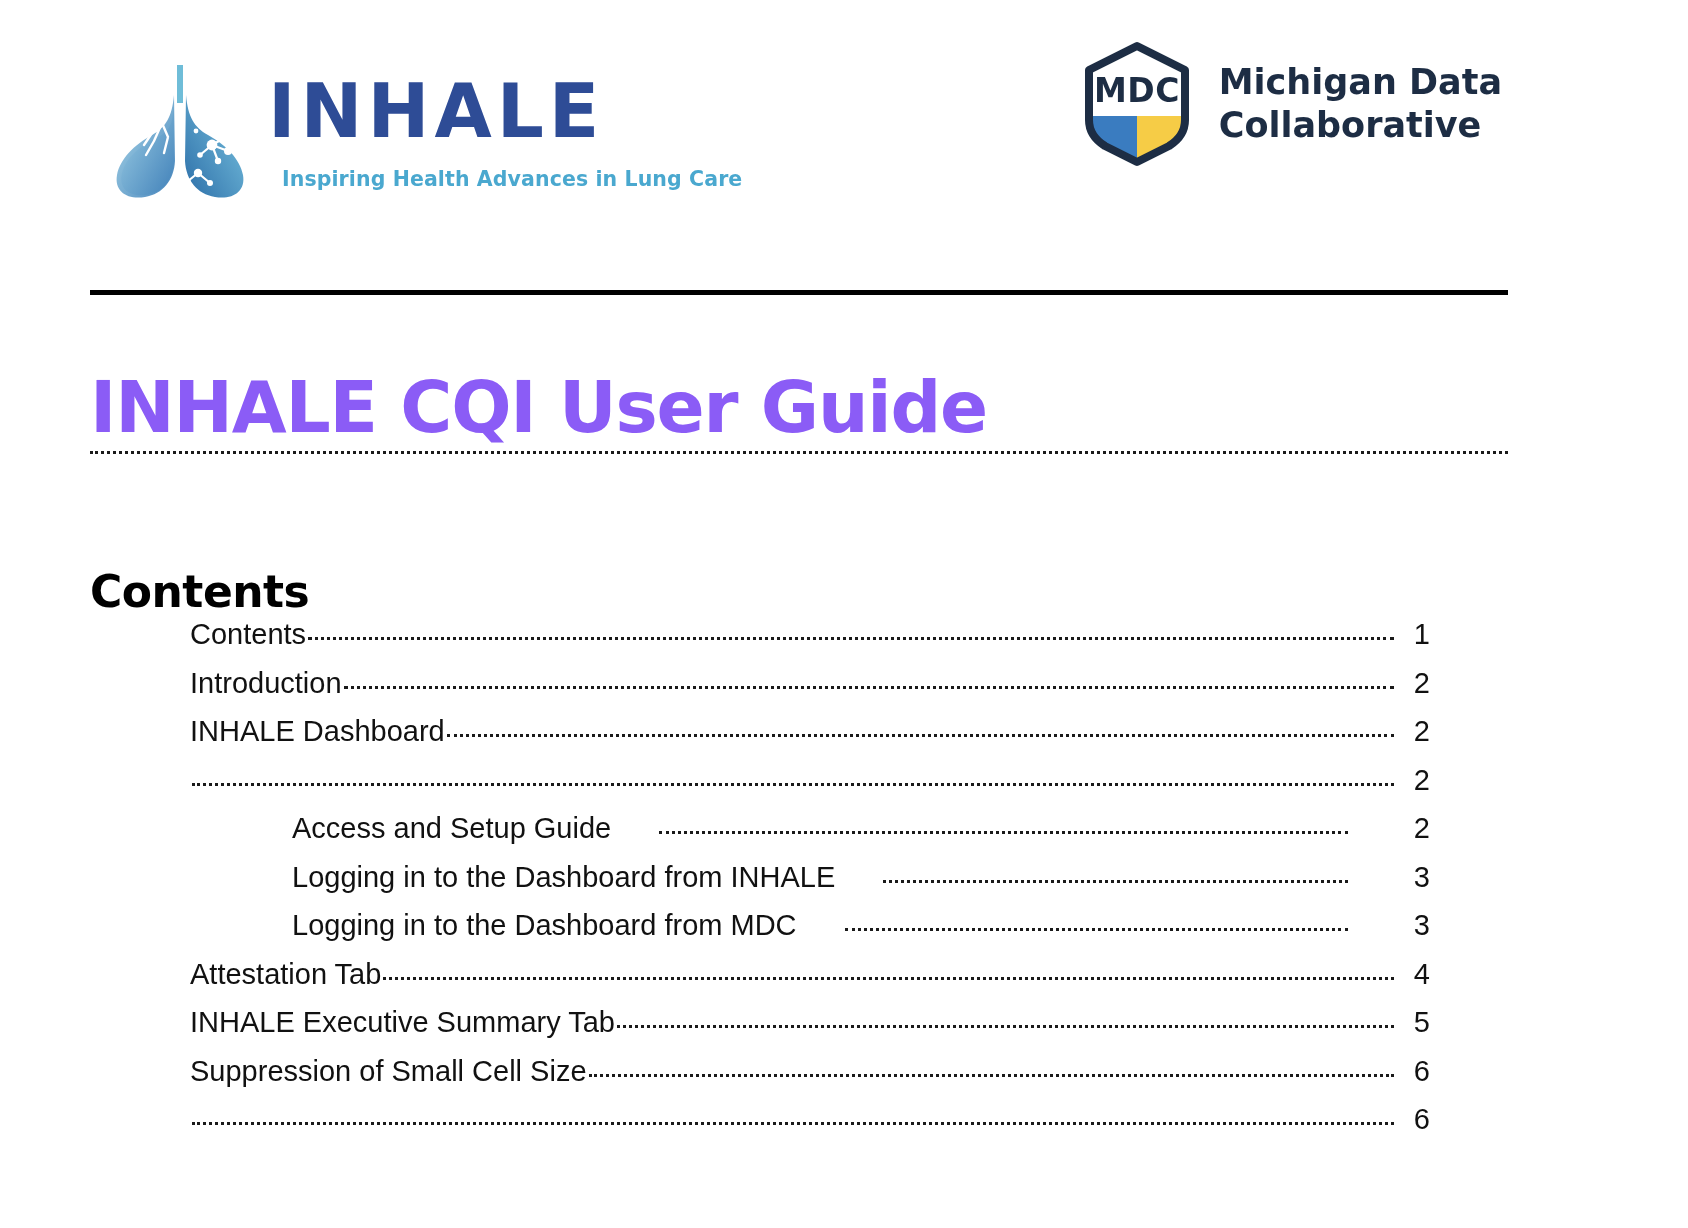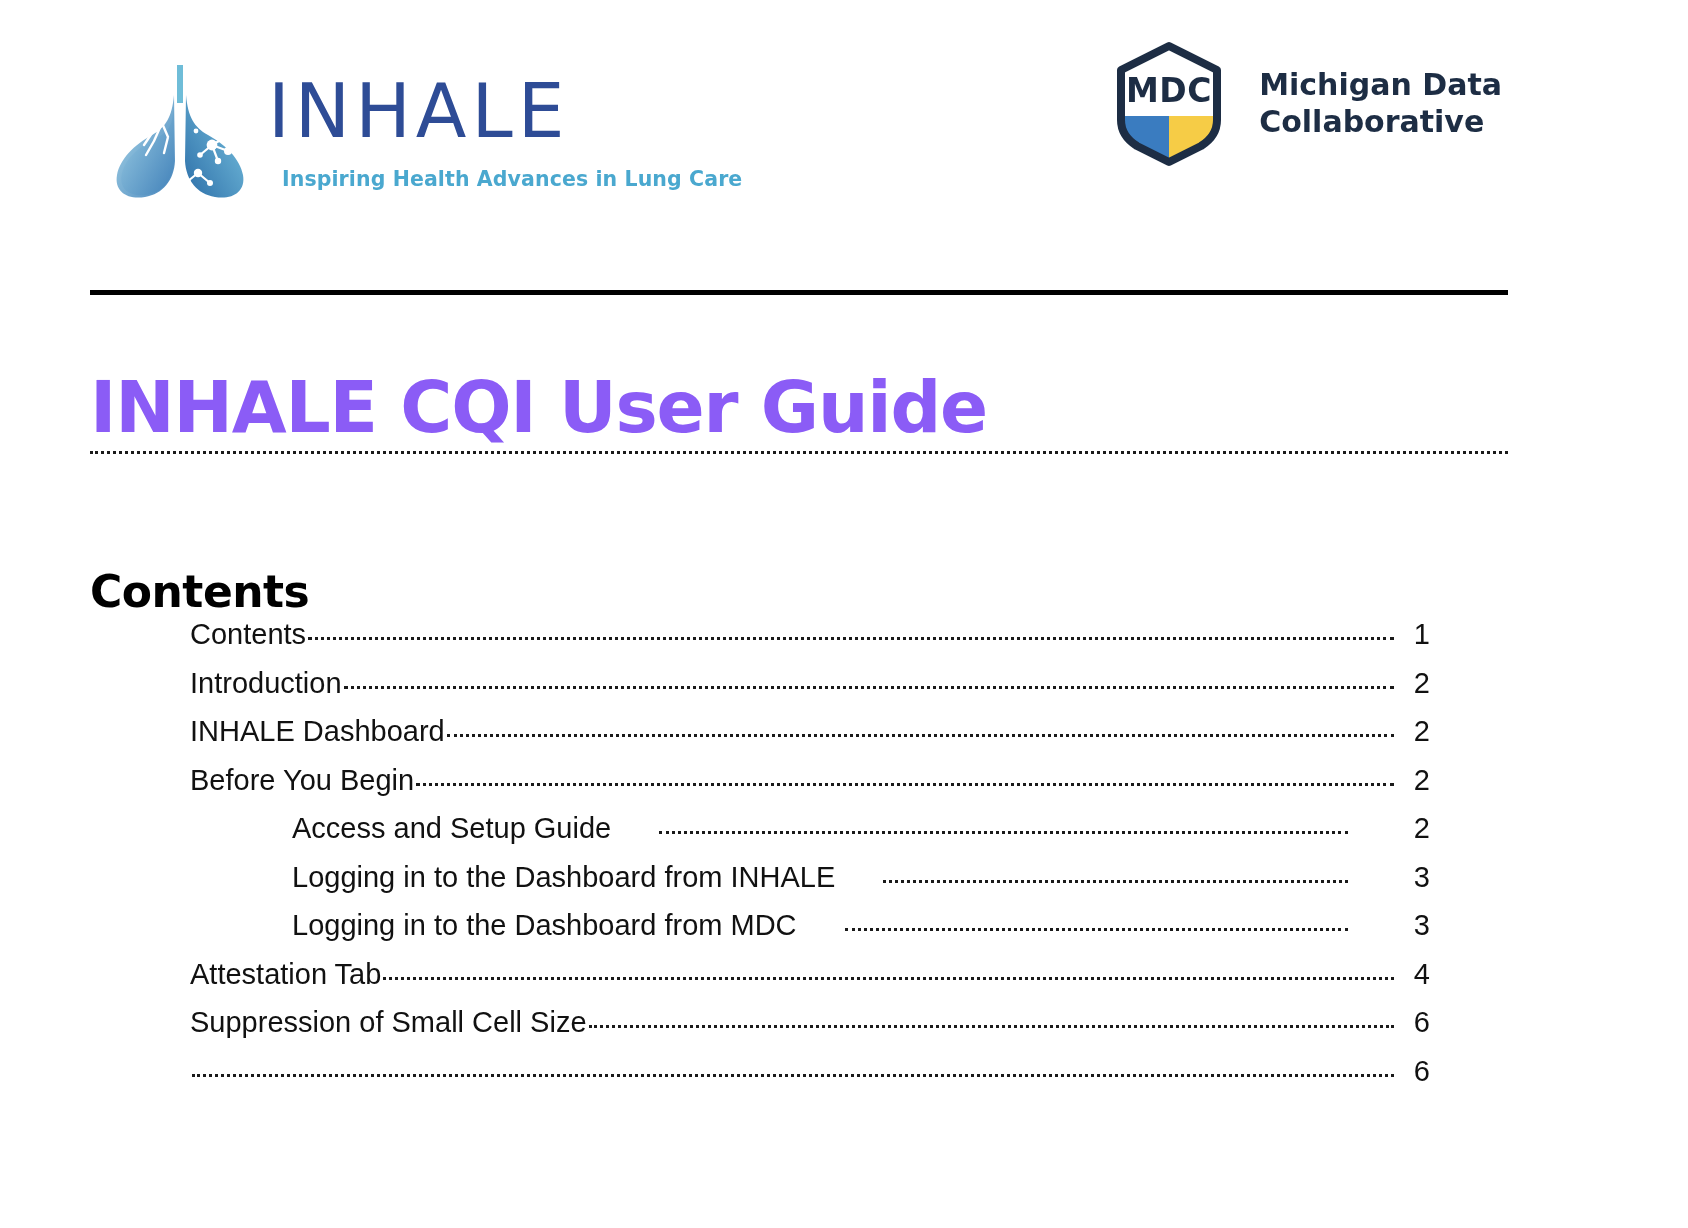--- a/index.html
+++ b/index.html
@@ -48,21 +48,21 @@
   }
   .inhale-wordmark {
     margin-left: 8px;
     display: flex;
     flex-direction: column;
     justify-content: center;
     padding-top: 18px;
   }
   .inhale-name {
     font-family: "DejaVu Sans", sans-serif;
-    font-weight: normal;
+    font-weight: bold;
     font-size: 74px;
     letter-spacing: 5px;
     color: #2e4c96;
     line-height: 0.92;
     white-space: nowrap;
   }
   .inhale-tagline {
     font-family: "DejaVu Sans", sans-serif;
     font-weight: bold;
     font-size: 20.5px;
@@ -81,24 +81,24 @@
     align-items: center;
   }
   .mdc-shield {
     width: 120px;
     height: 128px;
     flex: none;
     display: block;
     text-align: center;
   }
   .mdc-text {
-    margin-left: 30px;
-    font-family: "DejaVu Sans", sans-serif;
-    font-weight: bold;
-    font-size: 30px;
+    margin-left: 22px;
+    font-family: "DejaVu Sans", sans-serif;
+    font-weight: bold;
+    font-size: 35px;
     line-height: 1.22;
     color: #1d2d४4;
     color: #1d2d44;
     white-space: nowrap;
   }
 
   
   .rule-solid {
     position: absolute;
     left: 90px;
@@ -285,21 +285,20 @@
         <span class="toc-label">Introduction</span>
         <span class="toc-leader"></span>
         <span class="toc-page">2</span>
       </div>
       <div class="toc-row">
         <span class="toc-label">INHALE Dashboard</span>
         <span class="toc-leader"></span>
         <span class="toc-page">2</span>
       </div>
       <div class="toc-row">
-        <span class="toc-label">Before You Begin</span>
         <span class="toc-leader"></span>
         <span class="toc-page">2</span>
       </div>
       <div class="toc-row level-2">
         <span class="toc-label">Access and Setup Guide</span>
         <span class="toc-leader"></span>
         <span class="toc-page">2</span>
       </div>
       <div class="toc-row level-2">
         <span class="toc-label">Logging in to the Dashboard from INHALE</span>
@@ -310,20 +309,25 @@
         <span class="toc-label">Logging in to the Dashboard from MDC</span>
         <span class="toc-leader"></span>
         <span class="toc-page">3</span>
       </div>
       <div class="toc-row">
         <span class="toc-label">Attestation Tab</span>
         <span class="toc-leader"></span>
         <span class="toc-page">4</span>
       </div>
       <div class="toc-row">
+        <span class="toc-label">INHALE Executive Summary Tab</span>
+        <span class="toc-leader"></span>
+        <span class="toc-page">5</span>
+      </div>
+      <div class="toc-row">
         <span class="toc-label">Suppression of Small Cell Size</span>
         <span class="toc-leader"></span>
         <span class="toc-page">6</span>
       </div>
       <div class="toc-row">
         <span class="toc-leader"></span>
         <span class="toc-page">6</span>
       </div>
     </div>
 

